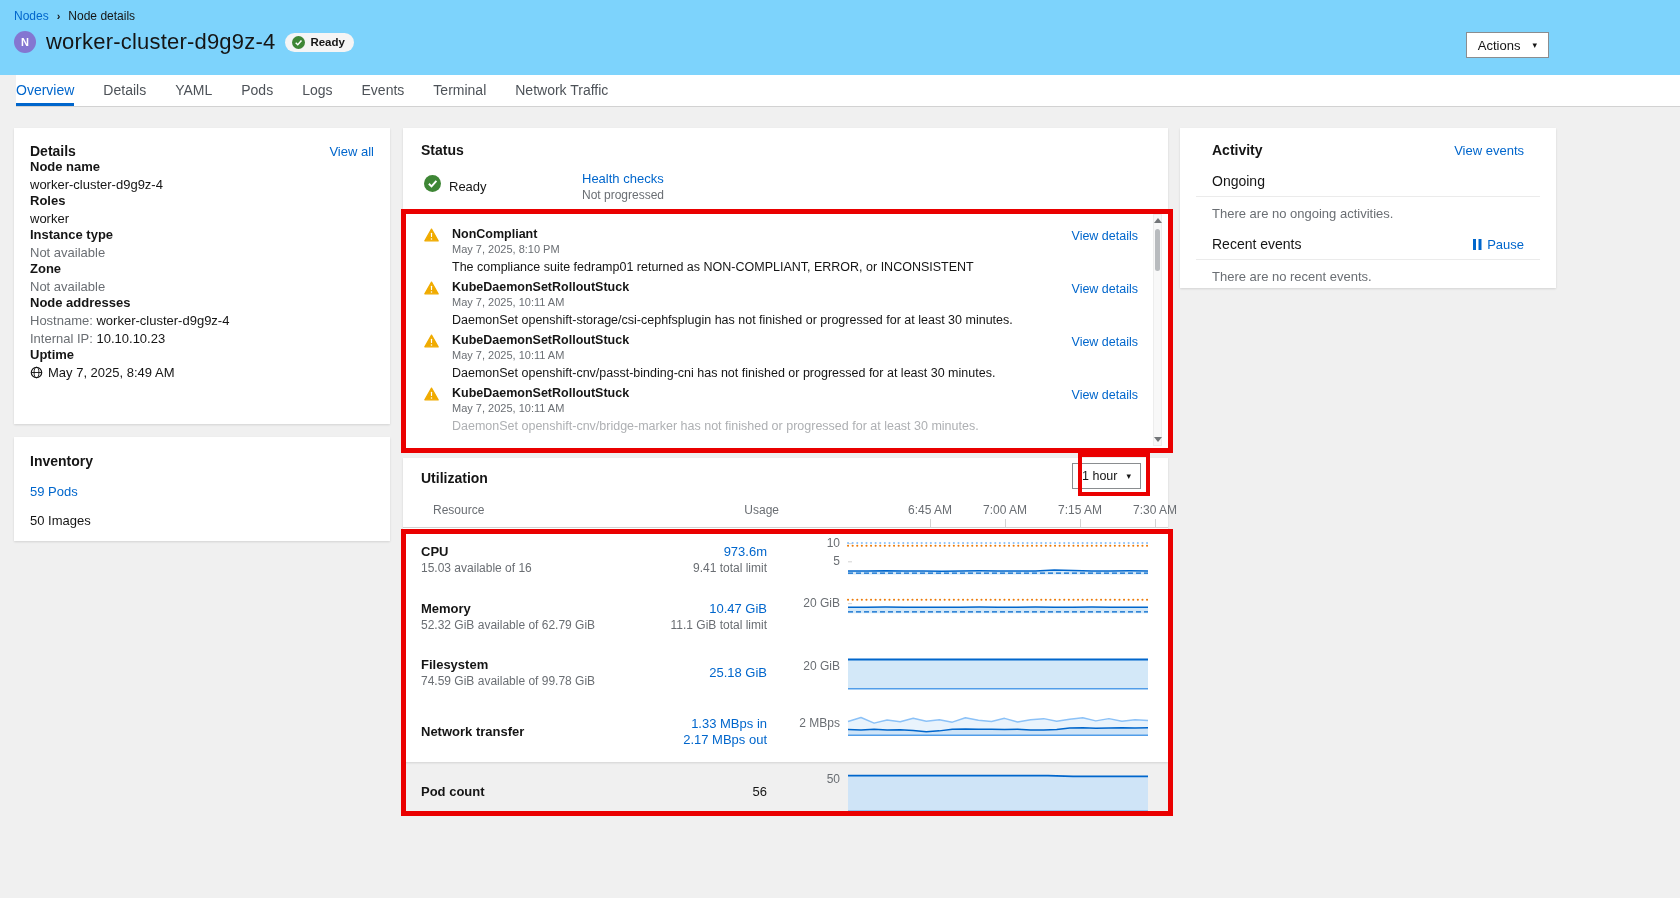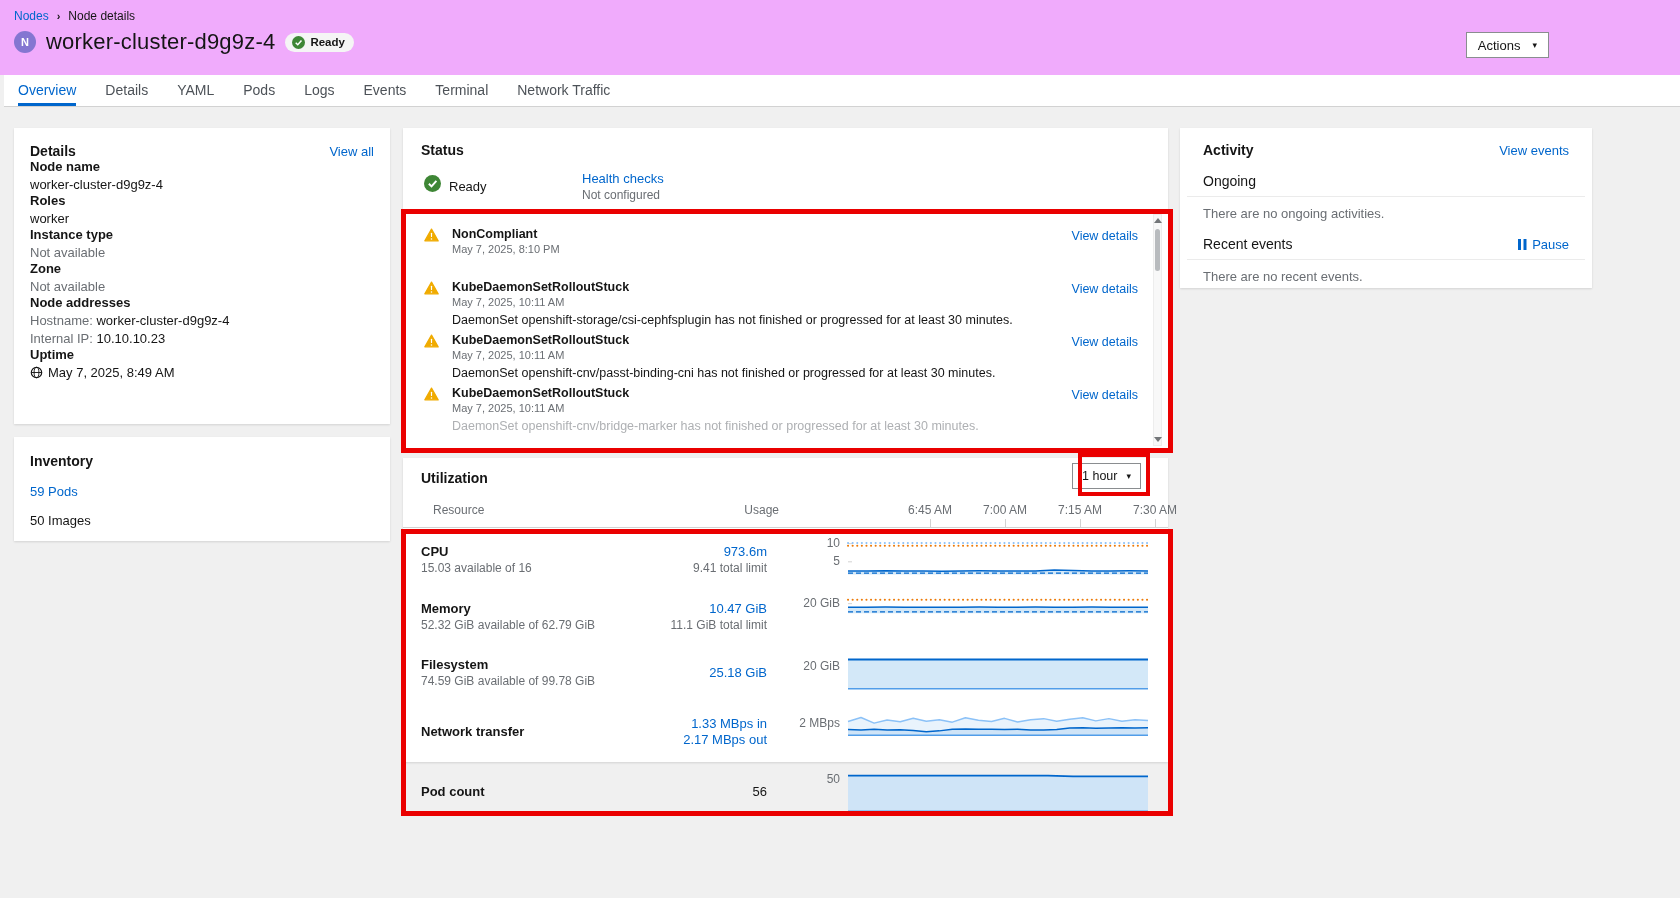--- a/index.html
+++ b/index.html
@@ -1,35 +1,35 @@
 <!DOCTYPE html>
 <html><head>
 <meta charset="utf-8">
 <style>
   html,body{margin:0;padding:0;background:#e8e8e8}
   .screen{position:relative;width:1680px;height:898px;background:#f0f0f0;
     font-family:"Liberation Sans",sans-serif;color:#151515;overflow:hidden}
   
-  .topbar{position:absolute;top:0;left:0;right:0;height:75px;background:#f0abfc}
+  .topbar{position:absolute;top:0;left:0;right:0;height:75px;background:#7dd3fc}
   .breadcrumb{position:absolute;left:14px;top:9px;font-size:12px;display:flex;gap:8px;align-items:center}
   .breadcrumb a{color:#0066cc;text-decoration:none;cursor:pointer}
   .bc-sep{color:#151515;font-size:11px;font-weight:700}
   .title-row{position:absolute;left:14px;top:29px;display:flex;align-items:center;gap:10px}
   .node-icon{width:22px;height:22px;border-radius:50%;background:#8476d1;color:#fff;font-size:11px;
     font-weight:700;display:flex;align-items:center;justify-content:center;flex:0 0 auto}
   h1{margin:0;font-size:22px;font-weight:500;letter-spacing:.2px}
   .ready-badge{display:flex;align-items:center;gap:5px;background:#f5f5f5;border-radius:10px;
     padding:3px 9px 3px 7px;font-size:11.5px;font-weight:700;color:#151515}
   .actions-btn{position:absolute;right:131px;top:32px;height:26px;display:flex;align-items:center;gap:12px;
     background:#fff;border:1px solid #8a8d90;font-family:inherit;font-size:13px;color:#151515;
     padding:0 11px;cursor:pointer}
   .caret{font-size:9px;color:#151515;line-height:1}
   
-  .tabbar{position:absolute;top:75px;left:4px;right:0;height:32px;background:#fff;
-    border-bottom:1px solid #d2d2d2;display:flex;padding-left:14px;box-sizing:border-box}
+  .tabbar{position:absolute;top:75px;left:16px;right:0;height:32px;background:#fff;
+    border-bottom:1px solid #d2d2d2;display:flex;box-sizing:border-box}
   .tab{background:none;border:none;font-family:inherit;font-size:14px;color:#4d5258;cursor:pointer;
     padding:7px 0 5px;margin-right:29px;border-bottom:3px solid transparent}
   .tab.active{color:#0066cc;border-bottom-color:#0066cc}
   
   .card{position:absolute;background:#fff;box-shadow:0 1px 2px rgba(3,3,3,.12)}
   .card-title{font-size:14px;font-weight:700}
   .link{color:#0066cc;font-size:13px;text-decoration:none;cursor:pointer}
   .muted{color:#6a6e73}
   
   .details-card{left:14px;top:128px;width:376px;height:296px;padding:15px 16px;box-sizing:border-box}
@@ -85,21 +85,21 @@
   .res-sub{font-size:12px;color:#6a6e73;line-height:15px;margin-top:1px}
   .usage-cell{display:flex;flex-direction:column;justify-content:center;align-items:flex-end;text-align:right}
   .usage-line{font-size:13px;line-height:16px}
   .usage-line.small{font-size:12px;line-height:15px;margin-top:1px}
   .ycell{position:relative;display:flex;align-items:center;justify-content:flex-end}
   .ticks-box{position:relative;width:100%}
   .ytick{position:absolute;right:8px;font-size:12px;color:#6a6e73;line-height:16px;white-space:nowrap}
   .chart-cell{display:flex;align-items:center}
   .chart-box{position:relative}
   
-  .activity-card{left:1180px;top:128px;width:412px;height:160px;padding:14px 23px;box-sizing:border-box}
+  .activity-card{left:1180px;top:128px;width:376px;height:160px;padding:14px 32px;box-sizing:border-box}
   .act-row{display:flex;justify-content:space-between;align-items:center}
   .act-sub{font-size:14px;font-weight:400}
   .act-divider{border:none;border-top:1px solid #ebebeb;margin:7px -16px 0}
   .act-empty{font-size:13px;color:#6a6e73;margin-top:9px}
   .mt15{margin-top:15px}
   .pause{display:flex;align-items:center;gap:5px;font-size:13px;color:#0066cc;cursor:pointer}
   
   .anno{position:absolute;border:5px solid #ea0000;pointer-events:none;box-sizing:border-box}
   .anno-alerts{left:401px;top:209px;width:772px;height:244px}
   .anno-duration{left:1078px;top:453px;width:72px;height:43px;border-width:4px}
@@ -205,30 +205,31 @@
   </section>
 
   <section class="card status-card">
     <span class="card-title status-title">Status</span>
     <span class="ready-ico"><svg width="17" height="17" viewBox="0 0 14 14">
           <circle cx="7" cy="7" r="7" fill="#3e8635"></circle>
           <polyline points="4,7.2 6.2,9.4 10.2,4.8" fill="none" stroke="#fff" stroke-width="1.6"></polyline>
         </svg></span>
     <span class="ready-label">Ready</span>
     <a class="link hc-link">Health checks</a>
-    <span class="muted hc-sub">Not configured</span>
+    <span class="muted hc-sub">Not progressed</span>
     <div class="alerts">
         <div class="alert">
     <span class="alert-icon"><svg width="15" height="14" viewBox="0 0 18 16">
               <path d="M9 1 L17 15 H1 Z" fill="#f0ab00" stroke="#f0ab00" stroke-width="1.5" stroke-linejoin="round"></path>
               <rect x="8.3" y="5.2" width="1.4" height="5.2" rx="0.6" fill="#fff"></rect>
               <circle cx="9" cy="12.7" r="0.95" fill="#fff"></circle>
             </svg></span>
     <div class="alert-name">NonCompliant</div>
     <div class="alert-ts">May 7, 2025, 8:10 PM</div>
+    <div class="alert-desc">The compliance suite fedramp01 returned as NON-COMPLIANT, ERROR, or INCONSISTENT</div>
     <a class="view-details link">View details</a>
   </div>
         <div class="alert">
     <span class="alert-icon"><svg width="15" height="14" viewBox="0 0 18 16">
               <path d="M9 1 L17 15 H1 Z" fill="#f0ab00" stroke="#f0ab00" stroke-width="1.5" stroke-linejoin="round"></path>
               <rect x="8.3" y="5.2" width="1.4" height="5.2" rx="0.6" fill="#fff"></rect>
               <circle cx="9" cy="12.7" r="0.95" fill="#fff"></circle>
             </svg></span>
     <div class="alert-name">KubeDaemonSetRolloutStuck</div>
     <div class="alert-ts">May 7, 2025, 10:11 AM</div>

